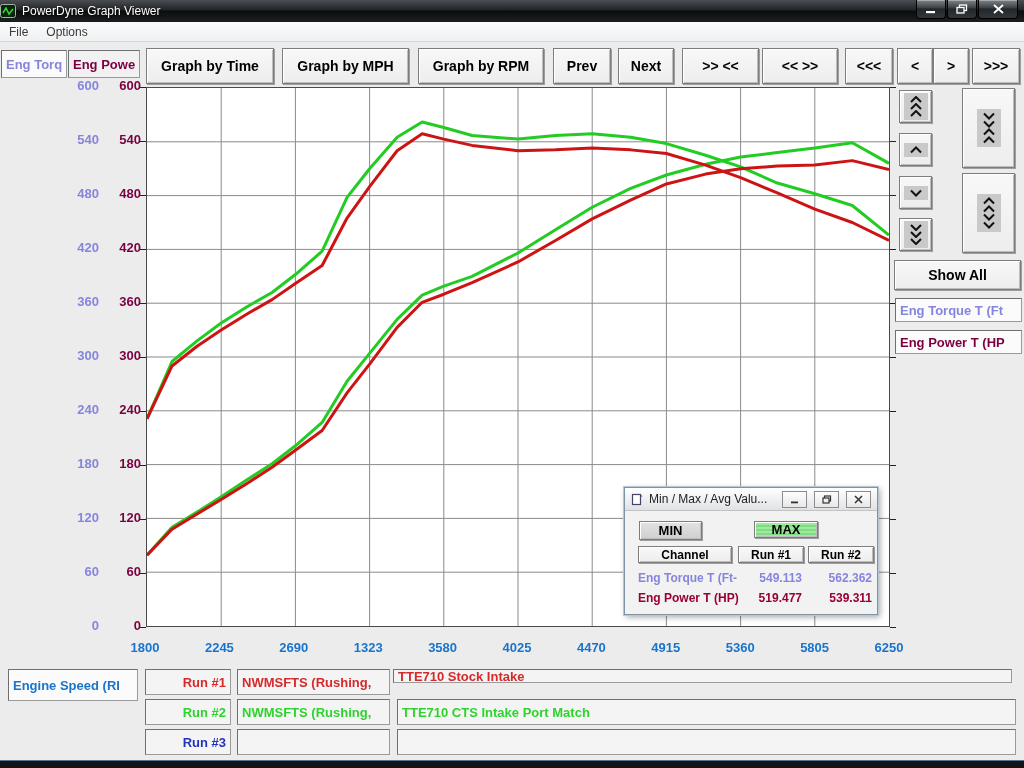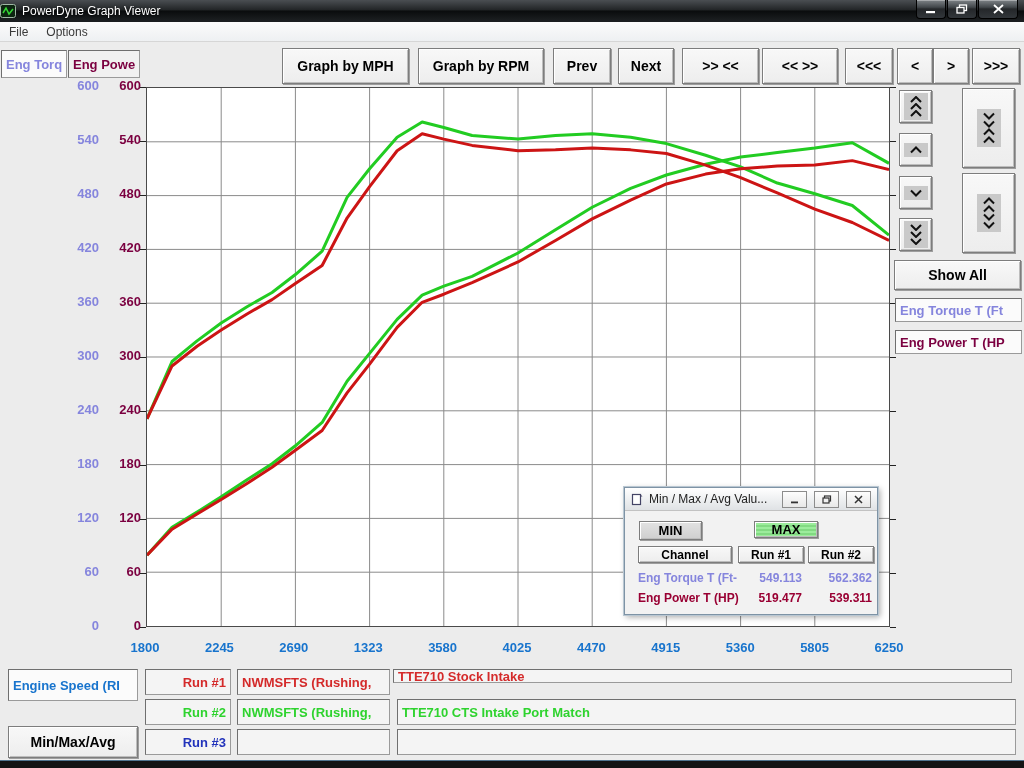--- a/index.html
+++ b/index.html
@@ -112,20 +112,21 @@
   </div>
 
   <div class="menubar">
     <span class="menu-item">File</span>
     <span class="menu-item">Options</span>
   </div>
 
   <div class="sunken chan-torq">Eng Torq</div>
   <div class="sunken chan-power">Eng Powe</div>
 
+  <div class="btn3d" style="left:146px;top:48px;width:128px;height:36px">Graph by Time</div>
   <div class="btn3d" style="left:418px;top:48px;width:126px;height:36px">Graph by RPM</div>
   <div class="btn3d" style="left:282px;top:48px;width:127px;height:36px">Graph by MPH</div>
   <div class="btn3d" style="left:553px;top:48px;width:58px;height:36px">Prev</div>
   <div class="btn3d" style="left:618px;top:48px;width:56px;height:36px">Next</div>
   <div class="btn3d" style="left:682px;top:48px;width:77px;height:36px">&gt;&gt; &lt;&lt;</div>
   <div class="btn3d" style="left:762px;top:48px;width:76px;height:36px">&lt;&lt; &gt;&gt;</div>
   <div class="btn3d" style="left:845px;top:48px;width:48px;height:36px">&lt;&lt;&lt;</div>
   <div class="btn3d" style="left:897px;top:48px;width:36px;height:36px">&lt;</div>
   <div class="btn3d" style="left:933px;top:48px;width:36px;height:36px">&gt;</div>
   <div class="btn3d" style="left:972px;top:48px;width:48px;height:36px">&gt;&gt;&gt;</div>
@@ -328,21 +329,20 @@
     <div class="mm-cell c-torq" style="left:13px;top:83px">Eng Torque T (Ft-</div>
     <div class="mm-cell c-torq mm-val" style="left:113px;top:83px">549.113</div>
     <div class="mm-cell c-torq mm-val" style="left:183px;top:83px">562.362</div>
 
     <div class="mm-cell c-pow" style="left:13px;top:103px">Eng Power T (HP)</div>
     <div class="mm-cell c-pow mm-val" style="left:113px;top:103px">519.477</div>
     <div class="mm-cell c-pow mm-val" style="left:183px;top:103px">539.311</div>
   </div>
 
   <div class="sunken f-blue" style="left:8px;top:669px;width:130px;height:32px">Engine Speed (RI</div>
-  <div class="btn3d" style="left:8px;top:726px;width:130px;height:32px">Min/Max/Avg</div>
 
   <div class="sunken fieldbox f-red" style="left:145px;top:669px;width:86px;height:26px;justify-content:flex-end">Run #1</div>
   <div class="sunken fieldbox f-green" style="left:145px;top:699px;width:86px;height:26px;justify-content:flex-end">Run #2</div>
   <div class="sunken fieldbox f-dblue" style="left:145px;top:729px;width:86px;height:26px;justify-content:flex-end">Run #3</div>
 
   <div class="sunken fieldbox f-red" style="left:237px;top:669px;width:153px;height:26px">NWMSFTS (Rushing,</div>
   <div class="sunken fieldbox f-green" style="left:237px;top:699px;width:153px;height:26px">NWMSFTS (Rushing,</div>
   <div class="sunken fieldbox" style="left:237px;top:729px;width:153px;height:26px"></div>
 
   <div class="sunken fieldbox f-red" style="left:393px;top:669px;width:619px;height:14px">TTE710 Stock Intake</div>

